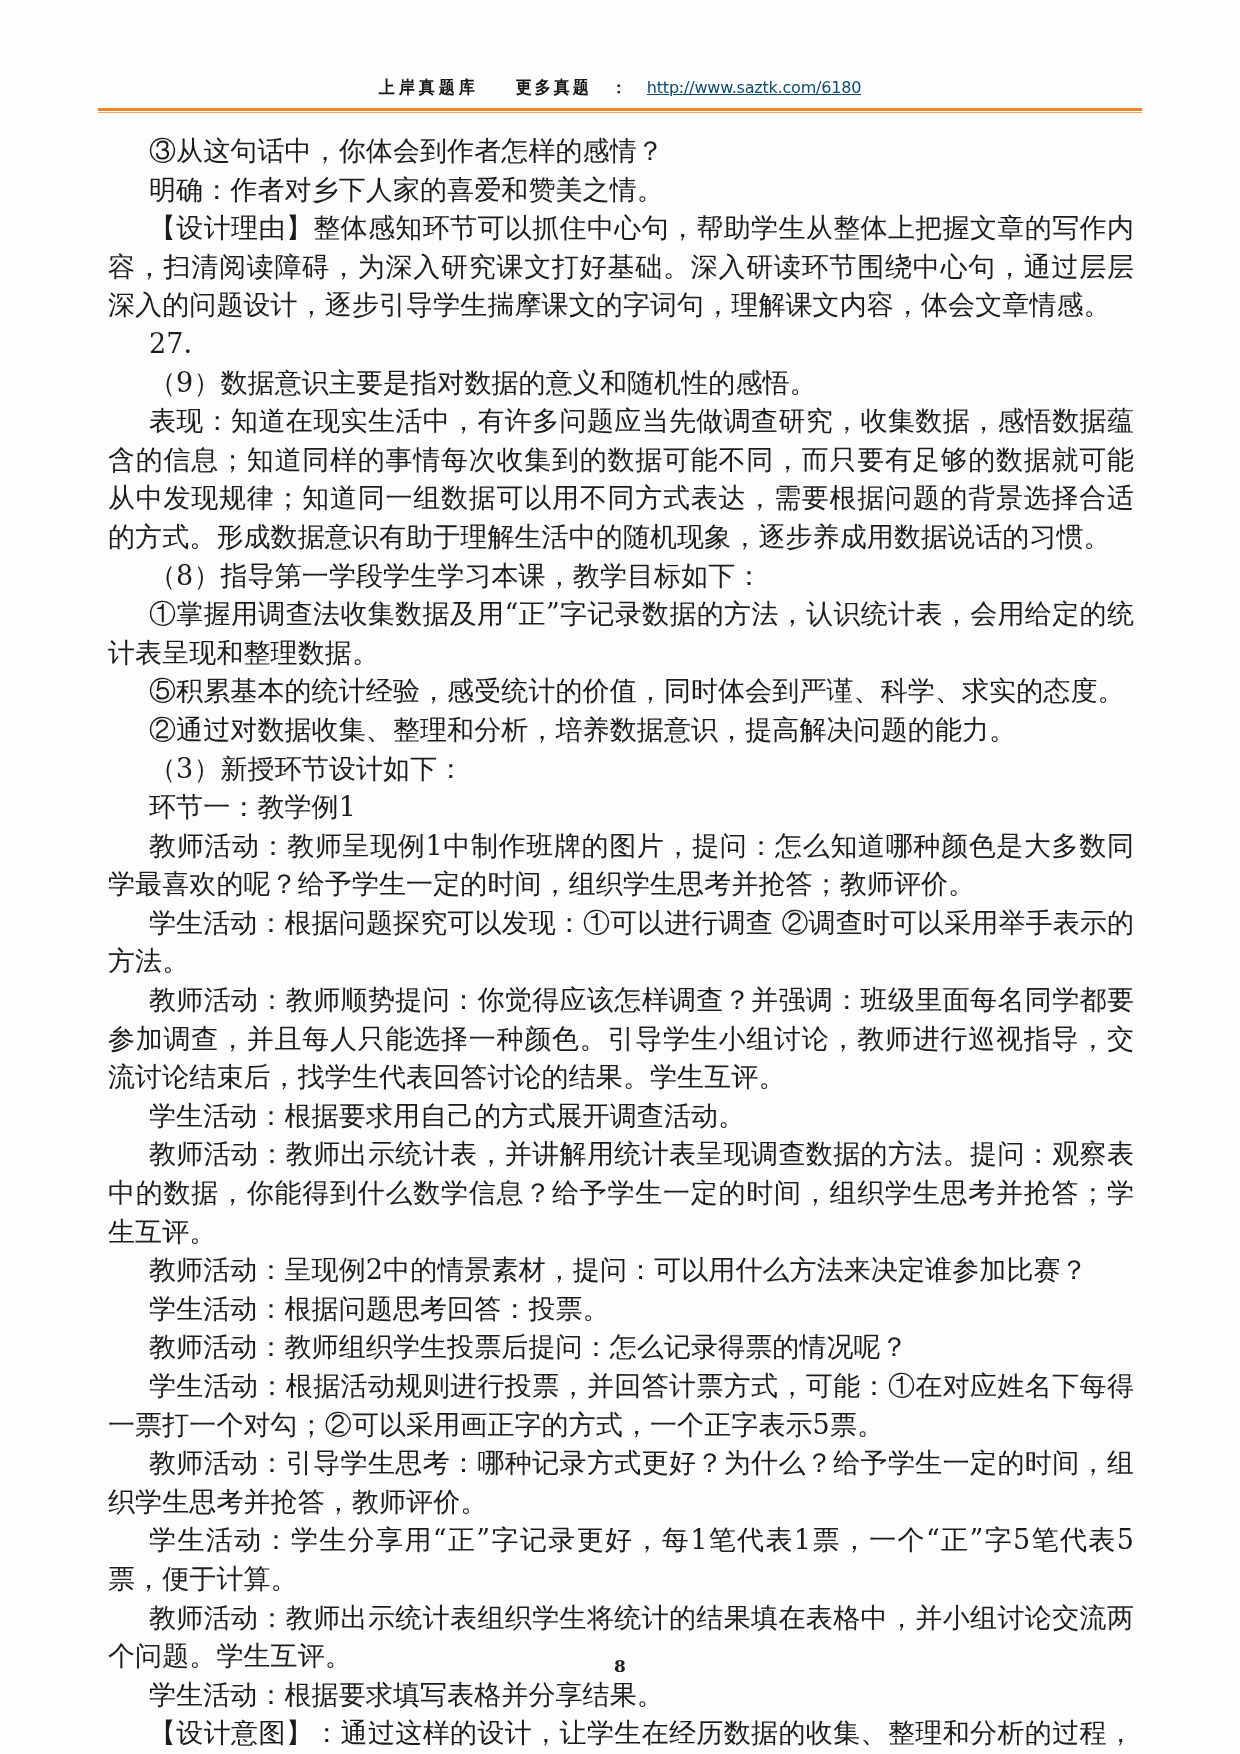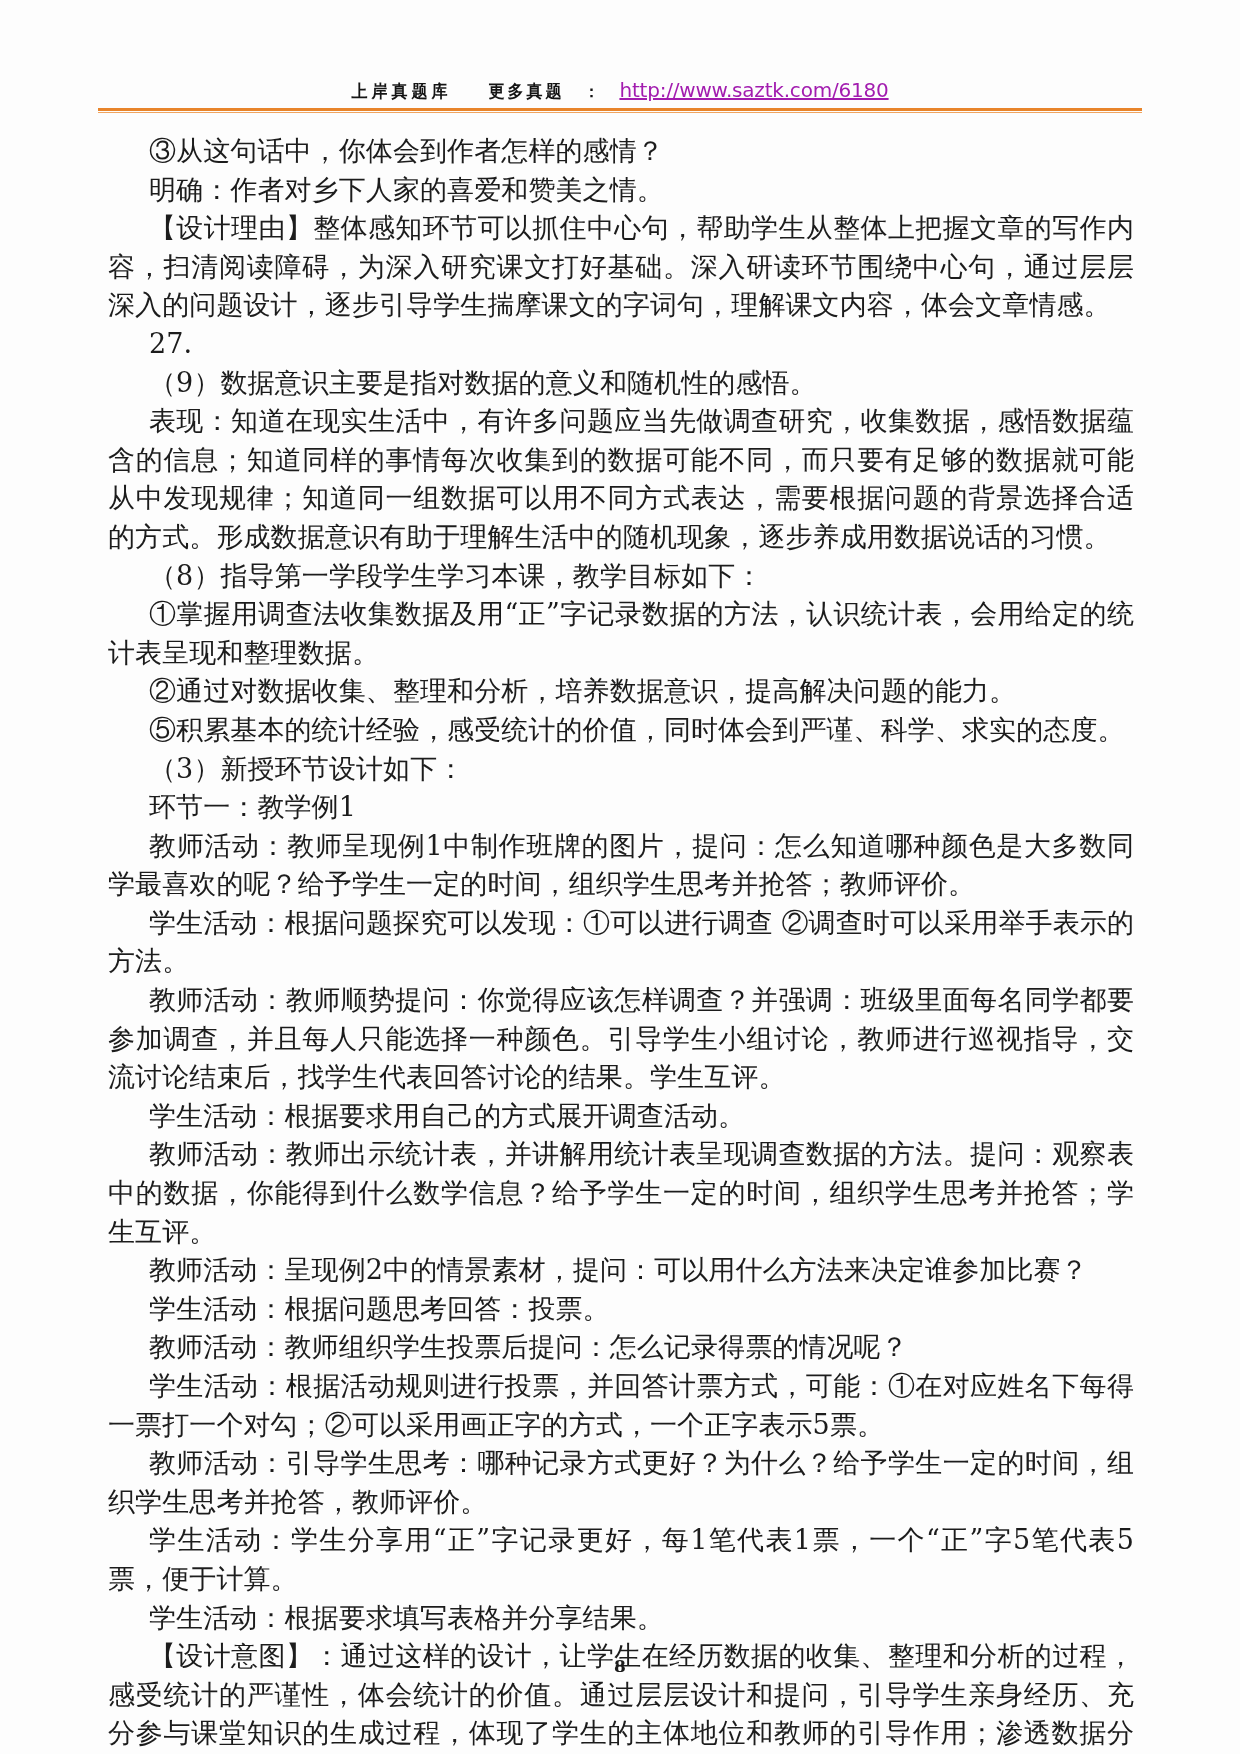--- a/index.html
+++ b/index.html
@@ -58,23 +58,23 @@
     font-size: 16px;
     margin-left: 18px;
     transform: scaleY(1.08);
   }
   .hdr-colon {
     color: #141414;
     font-weight: bold;
     font-size: 16px;
   }
   .hdr-url {
-    color: #a21caf;
+    color: #0c4a6e;
     text-decoration: underline;
-    font-size: 20px;
+    font-size: 16px;
     font-family: "DejaVu Sans", "Liberation Sans", sans-serif;
     letter-spacing: -0.2px;
   }
 
   .rule-top {
     position: absolute;
     left: 98px;
     top: 108px;
     width: 1044px;
     height: 3px;
@@ -143,35 +143,36 @@
 
   <div class="content">
       <p class="para indent">③从这句话中，你体会到作者怎样的感情？</p>
       <p class="para indent">明确：作者对乡下人家的喜爱和赞美之情。</p>
       <p class="para indent">【设计理由】整体感知环节可以抓住中心句，帮助学生从整体上把握文章的写作内容，扫清阅读障碍，为深入研究课文打好基础。深入研读环节围绕中心句，通过层层深入的问题设计，逐步引导学生揣摩课文的字词句，理解课文内容，体会文章情感。</p>
       <p class="para indent">27.</p>
       <p class="para indent">（9）数据意识主要是指对数据的意义和随机性的感悟。</p>
       <p class="para indent">表现：知道在现实生活中，有许多问题应当先做调查研究，收集数据，感悟数据蕴含的信息；知道同样的事情每次收集到的数据可能不同，而只要有足够的数据就可能从中发现规律；知道同一组数据可以用不同方式表达，需要根据问题的背景选择合适的方式。形成数据意识有助于理解生活中的随机现象，逐步养成用数据说话的习惯。</p>
       <p class="para indent">（8）指导第一学段学生学习本课，教学目标如下：</p>
       <p class="para indent">①掌握用调查法收集数据及用“正”字记录数据的方法，认识统计表，会用给定的统计表呈现和整理数据。</p>
+      <p class="para indent">⑤积累基本的统计经验，感受统计的价值，同时体会到严谨、科学、求实的态度。</p>
       <p class="para indent">②通过对数据收集、整理和分析，培养数据意识，提高解决问题的能力。</p>
-      <p class="para indent">⑤积累基本的统计经验，感受统计的价值，同时体会到严谨、科学、求实的态度。</p>
       <p class="para indent">（3）新授环节设计如下：</p>
       <p class="para indent">环节一：教学例1</p>
       <p class="para indent">教师活动：教师呈现例1中制作班牌的图片，提问：怎么知道哪种颜色是大多数同学最喜欢的呢？给予学生一定的时间，组织学生思考并抢答；教师评价。</p>
       <p class="para indent">学生活动：根据问题探究可以发现：①可以进行调查 ②调查时可以采用举手表示的方法。</p>
       <p class="para indent">教师活动：教师顺势提问：你觉得应该怎样调查？并强调：班级里面每名同学都要参加调查，并且每人只能选择一种颜色。引导学生小组讨论，教师进行巡视指导，交流讨论结束后，找学生代表回答讨论的结果。学生互评。</p>
       <p class="para indent">学生活动：根据要求用自己的方式展开调查活动。</p>
       <p class="para indent">教师活动：教师出示统计表，并讲解用统计表呈现调查数据的方法。提问：观察表中的数据，你能得到什么数学信息？给予学生一定的时间，组织学生思考并抢答；学生互评。</p>
       <p class="para indent">教师活动：呈现例2中的情景素材，提问：可以用什么方法来决定谁参加比赛？</p>
       <p class="para indent">学生活动：根据问题思考回答：投票。</p>
       <p class="para indent">教师活动：教师组织学生投票后提问：怎么记录得票的情况呢？</p>
       <p class="para indent">学生活动：根据活动规则进行投票，并回答计票方式，可能：①在对应姓名下每得一票打一个对勾；②可以采用画正字的方式，一个正字表示5票。</p>
       <p class="para indent">教师活动：引导学生思考：哪种记录方式更好？为什么？给予学生一定的时间，组织学生思考并抢答，教师评价。</p>
       <p class="para indent">学生活动：学生分享用“正”字记录更好，每1笔代表1票，一个“正”字5笔代表5票，便于计算。</p>
+      <p class="para indent">教师活动：教师出示统计表组织学生将统计的结果填在表格中，并小组讨论交流两个问题。学生互评。</p>
       <p class="para indent">学生活动：根据要求填写表格并分享结果。</p>
       <p class="para indent">【设计意图】：通过这样的设计，让学生在经历数据的收集、整理和分析的过程，感受统计的严谨性，体会统计的价值。通过层层设计和提问，引导学生亲身经历、充分参与课堂知识的生成过程，体现了学生的主体地位和教师的引导作用；渗透数据分析意识，提高分析问题、解决问题的能力。</p>
       <p class="para indent">28.</p>
     </div>
 
   <div class="footer">8</div>
 
 </div>
 
 </body></html>

